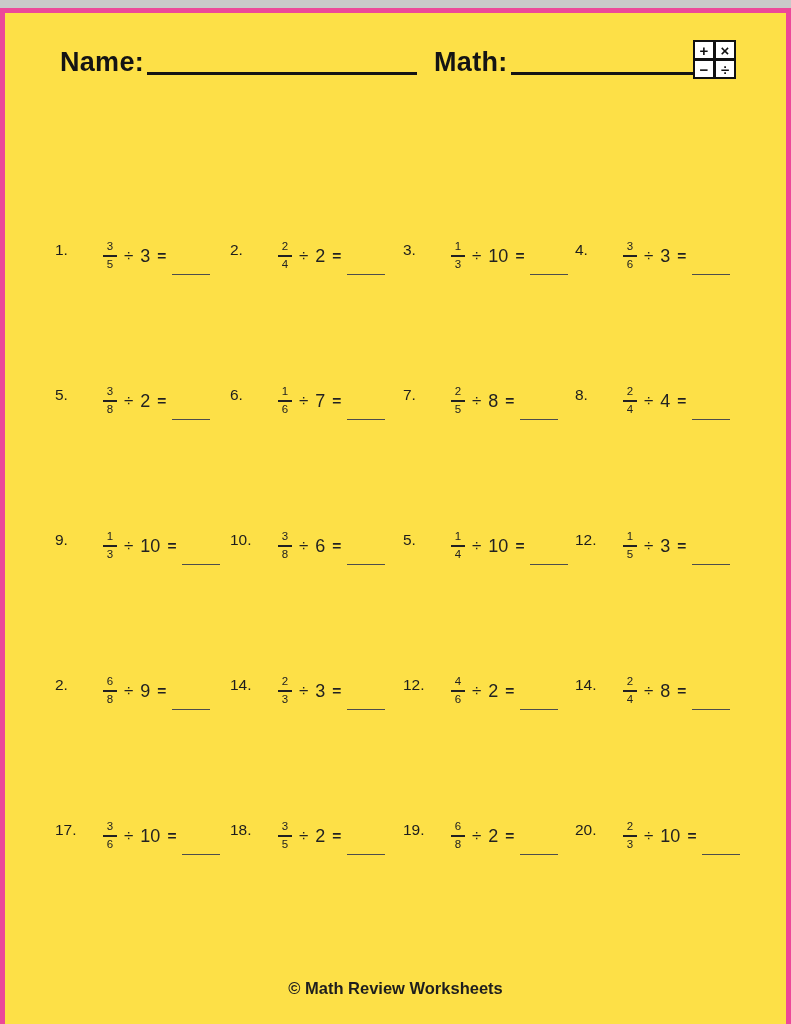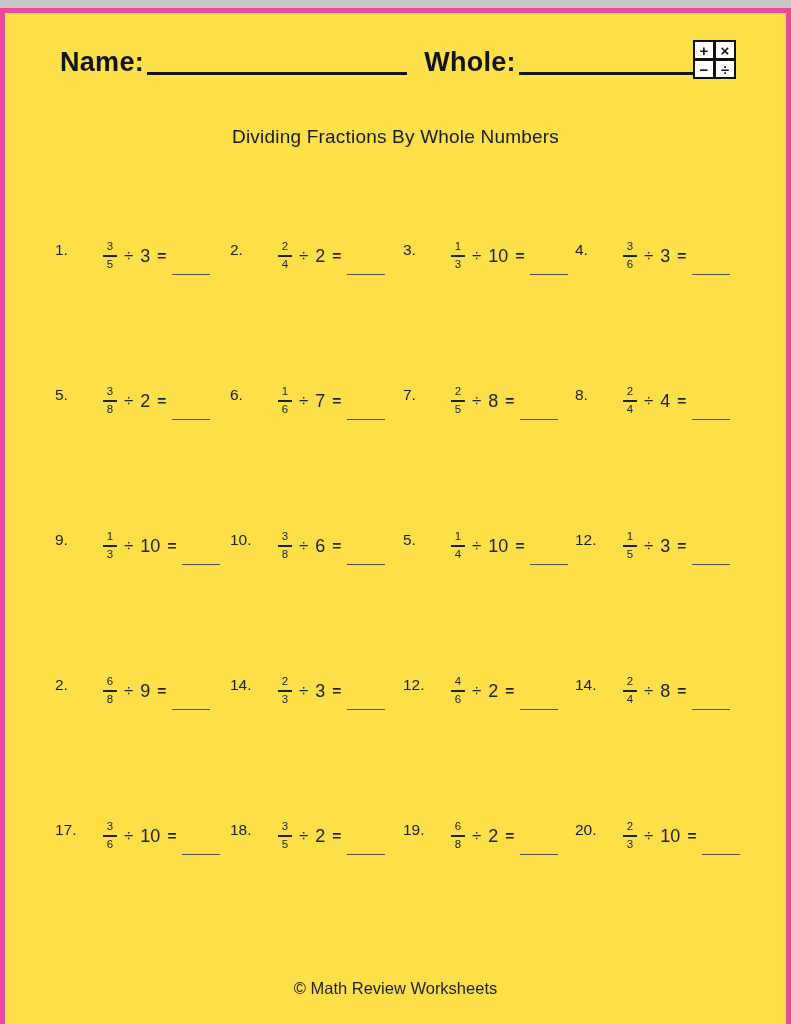--- a/index.html
+++ b/index.html
@@ -157,44 +157,43 @@
   }
 
   
   .footer {
     position: absolute;
     top: 966px;
     left: 0;
     width: 100%;
     text-align: center;
     font-size: 16.5px;
-    font-weight: 400;
+    font-weight: 700;
     color: #1e1e1e;
   }
 </style>
 </head>
 <body>
 
 <div class="page">
 
   <div class="header">
     <span class="hdr-label">Name:</span>
     <span class="write-line name-line"></span>
-    <span class="hdr-label date-label">Whole:</span>
+    <span class="hdr-label date-label">Math:</span>
     <span class="write-line date-line"></span>
   </div>
 
   <div class="math-icon">
     <span class="mi-cell">+</span>
     <span class="mi-cell">×</span>
     <span class="mi-cell">−</span>
     <span class="mi-cell">÷</span>
   </div>
 
-  <h1 class="title">Dividing Fractions By Whole Numbers</h1>
 
 
   <div class="problems">
       <div class="problem">
         <span class="pnum">1.</span>
         <span class="frac">
           <span class="fnum">3</span>
           <span class="fbar"></span>
           <span class="fden">5</span>
         </span>

